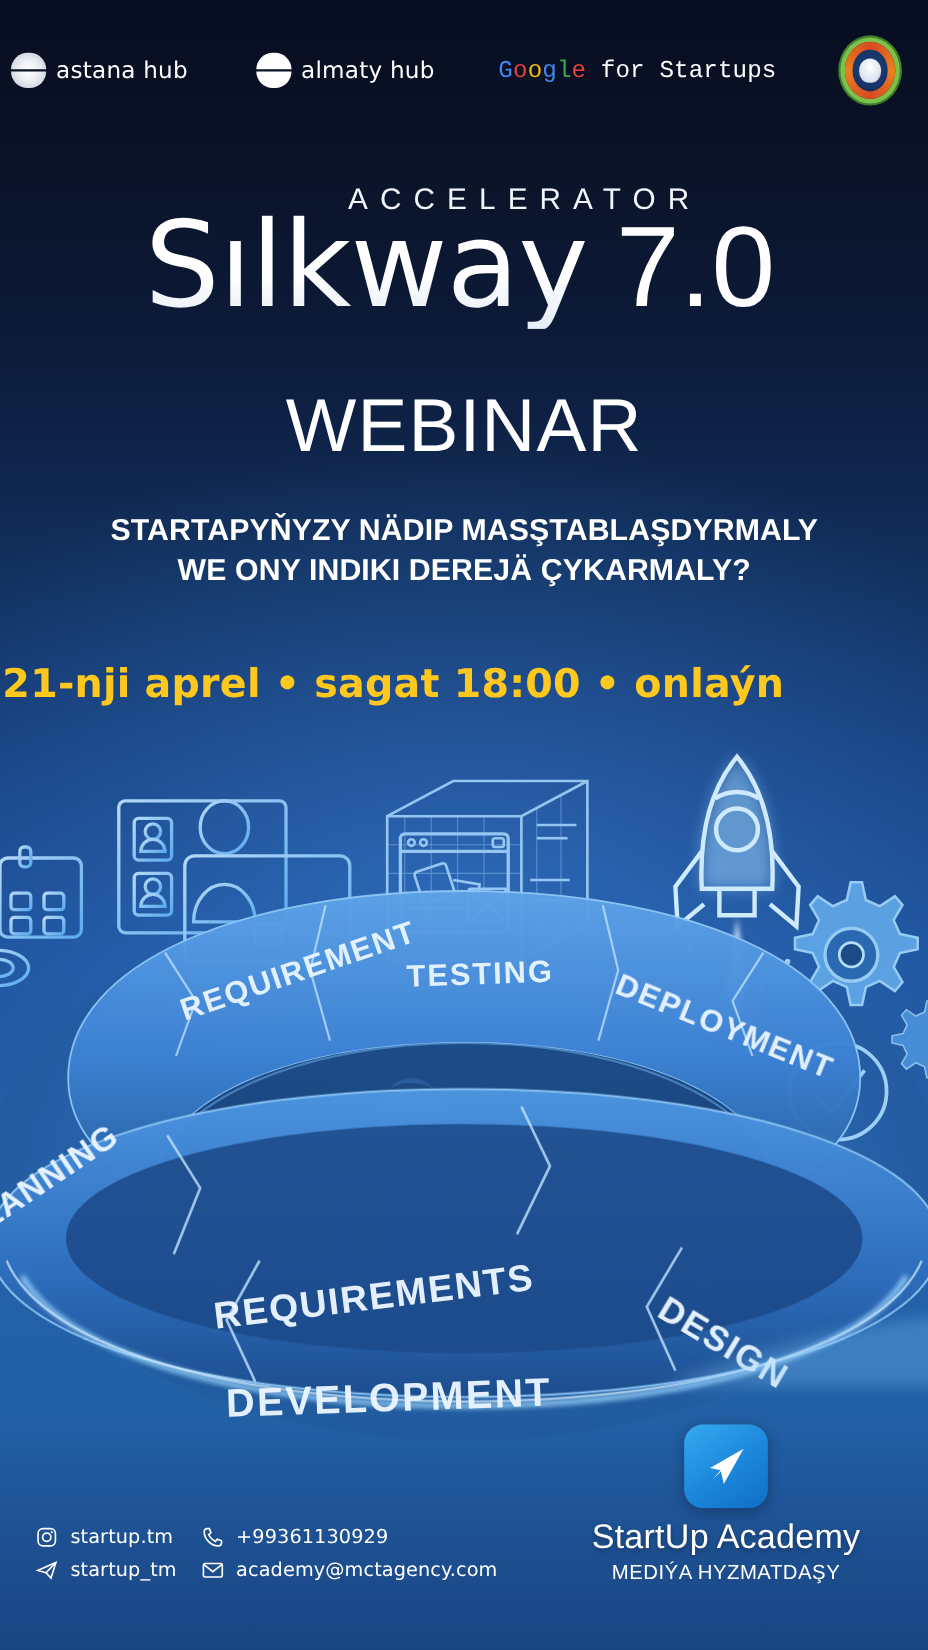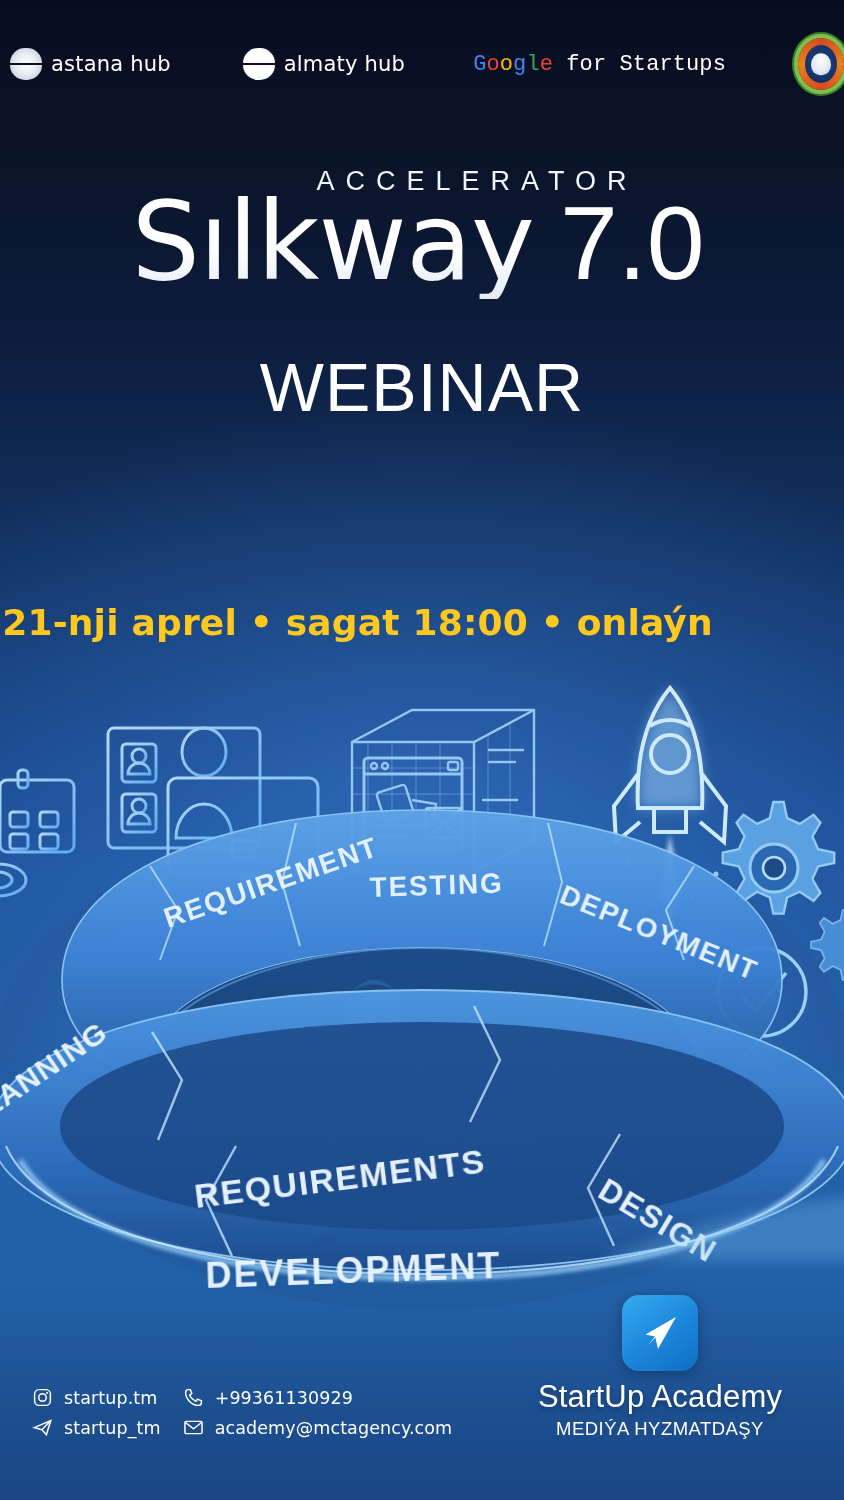--- a/index.html
+++ b/index.html
@@ -28,21 +28,21 @@
         #20589f 66%,
         #2361a8 74%,
         #2260a6 86%,
         #1d4f90 94%,
         #1a4583 100%);
   }
 
   
   .logo-bar {
     position:absolute; top:34px; left:0; width:844px; height:60px;
-    display:flex; align-items:center; justify-content:space-between; gap:0;
+    display:flex; align-items:center; justify-content:flex-start; gap:0;
   }
   .logo { display:flex; align-items:center; gap:9px; }
   .logo-astana { margin-left:10px; }
   .logo-almaty { margin-left:62px; }
   .logo-google { margin-left:58px; }
   .logo-emblem { margin-left:62px; }
 
   .hub-mark { position:relative; width:32px; height:32px; flex:none; }
   .hub-mark .top, .hub-mark .bot {
     position:absolute; left:0; width:32px; height:15px;
@@ -201,20 +201,24 @@
   <div class="title-block">
     <div class="accel">ACCELERATOR</div>
     <div class="silkway-row">
       <span class="silkway">Sılkway</span>
       <span class="version">7.0</span>
     </div>
   </div>
 
   <div class="webinar">WEBINAR</div>
 
+  <div class="subtitle">
+    <div>STARTAPYŇYZY NÄDIP MASŞTABLAŞDYRMALY</div>
+    <div>WE ONY INDIKI DEREJÄ ÇYKARMALY?</div>
+  </div>
 
   <div class="dateline">21-nji aprel • sagat 18:00 • onlaýn</div>
 
   <div class="illustration">
     <svg class="illu-svg" viewBox="0 0 844 680" preserveAspectRatio="xMidYMid slice">
       <defs>
         <linearGradient id="ringTop" x1="0" y1="0" x2="0" y2="1">
           <stop offset="0%" stop-color="#5ea3e8"></stop>
           <stop offset="55%" stop-color="#3d82d4"></stop>
           <stop offset="100%" stop-color="#27609f"></stop>

